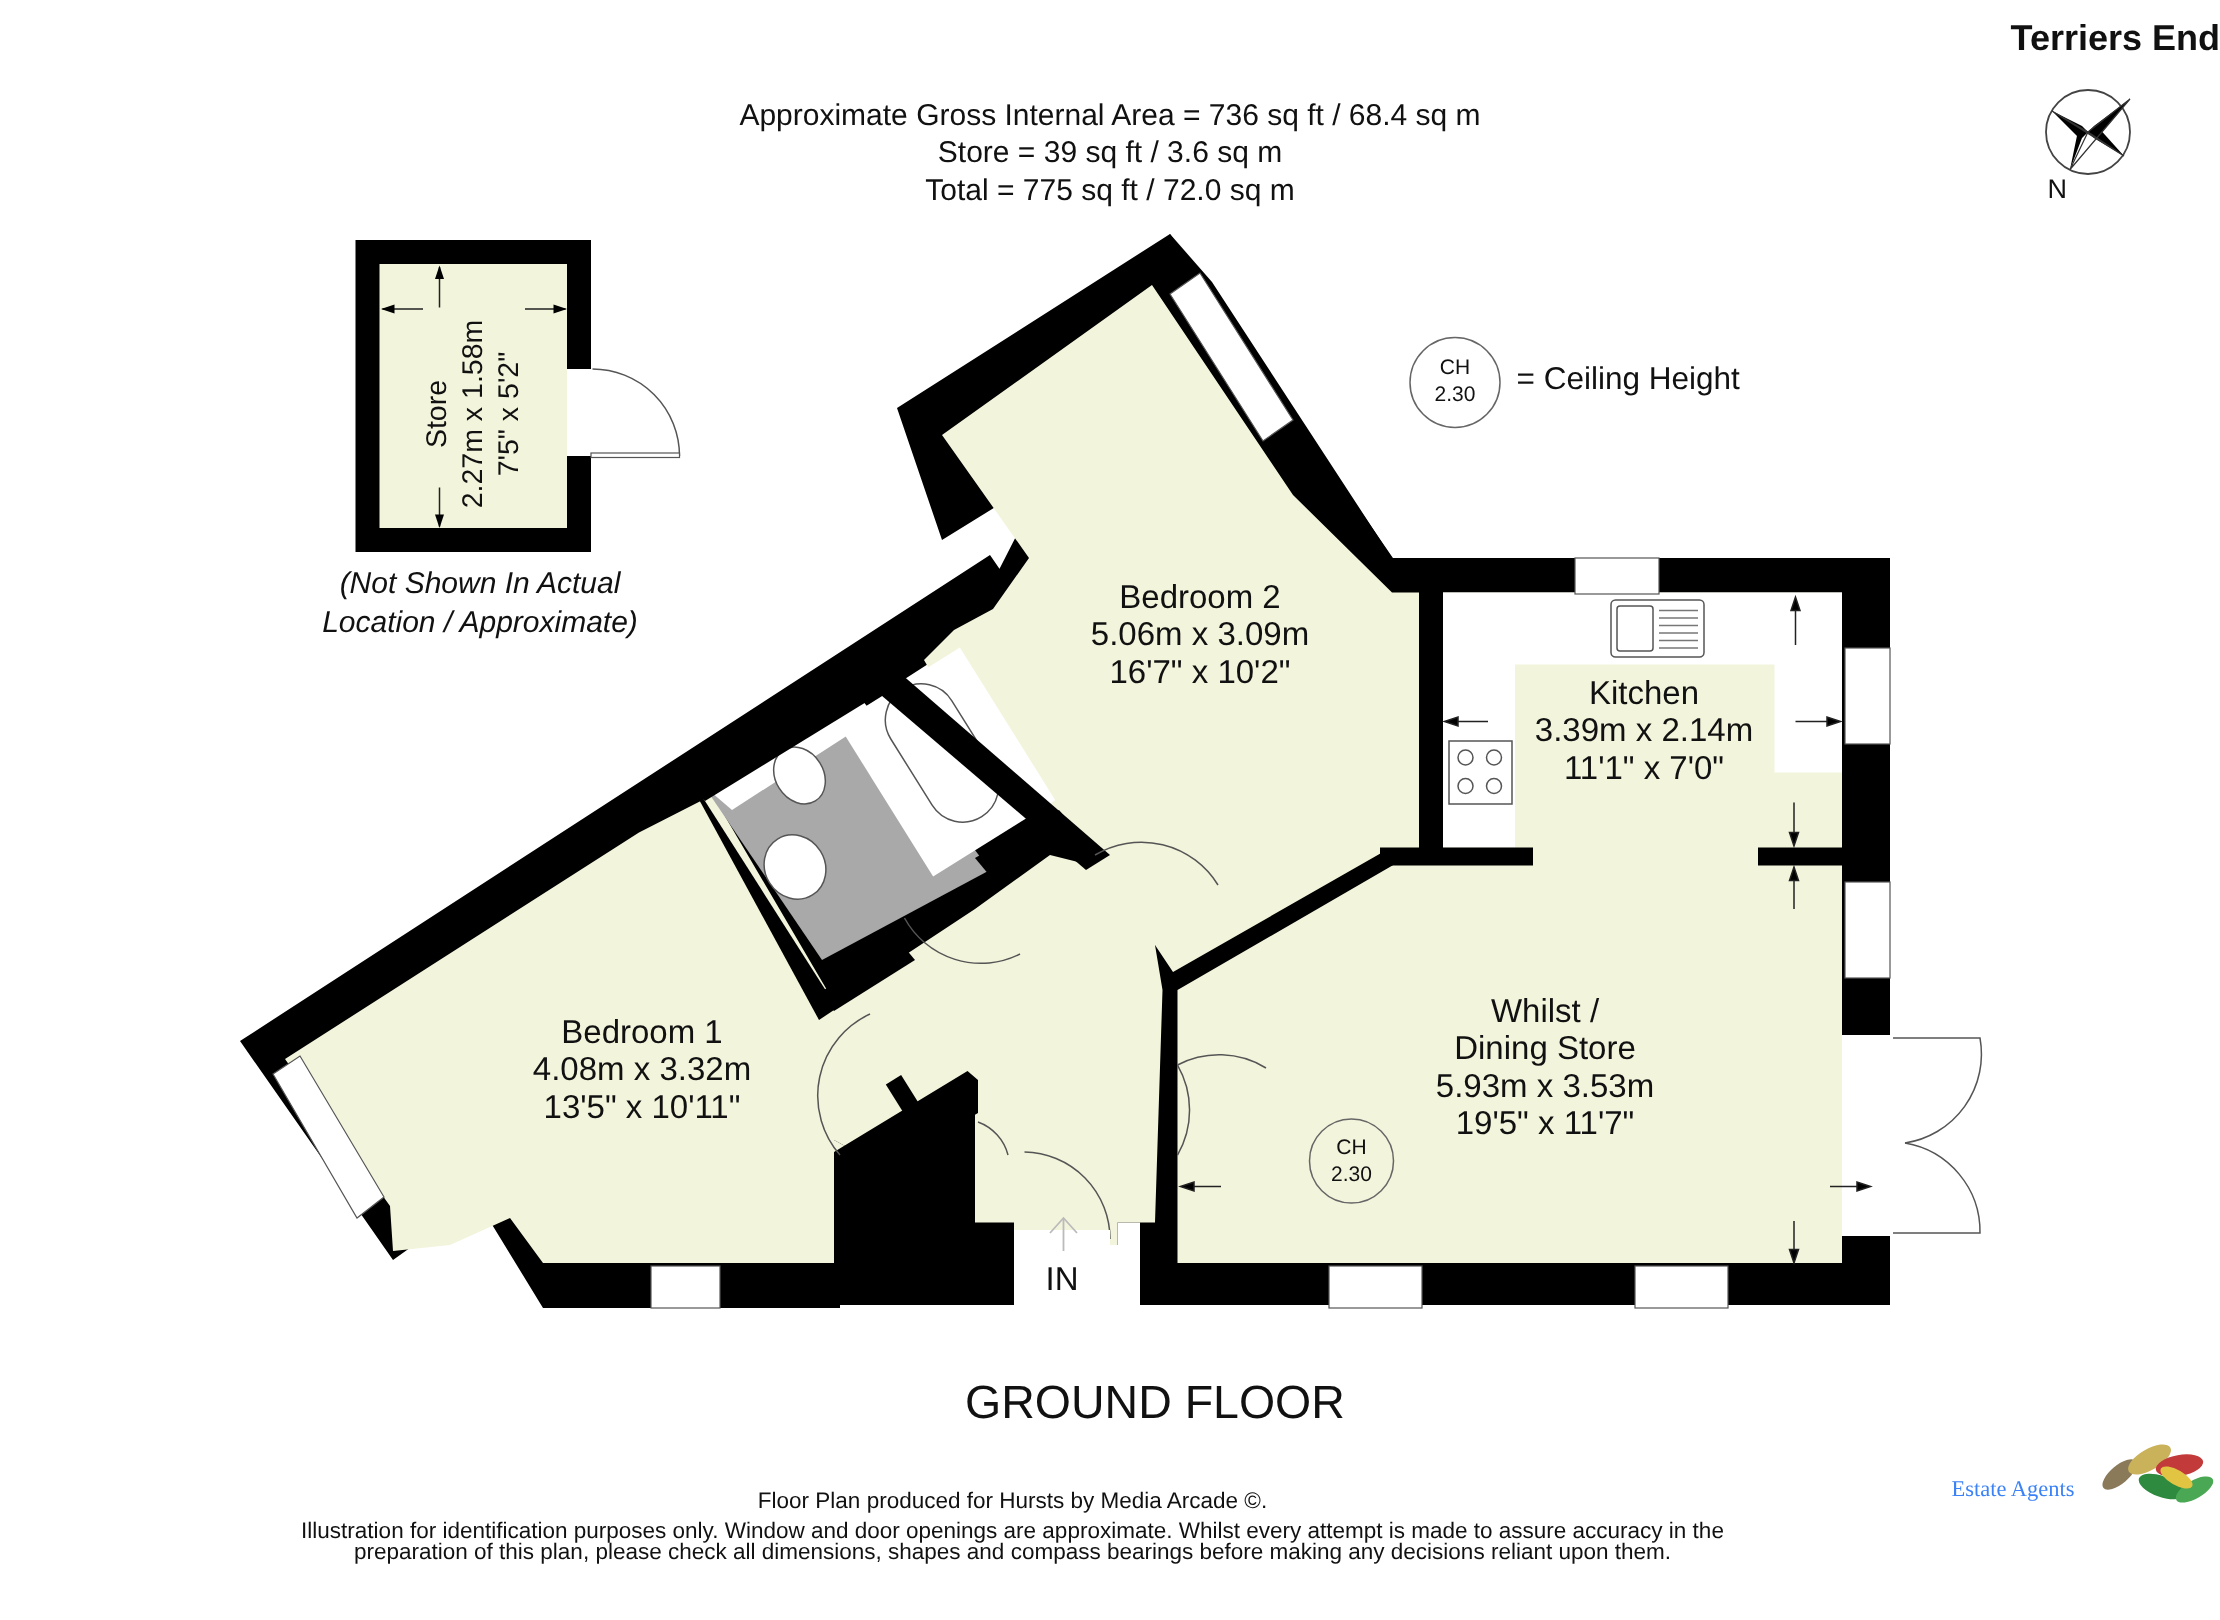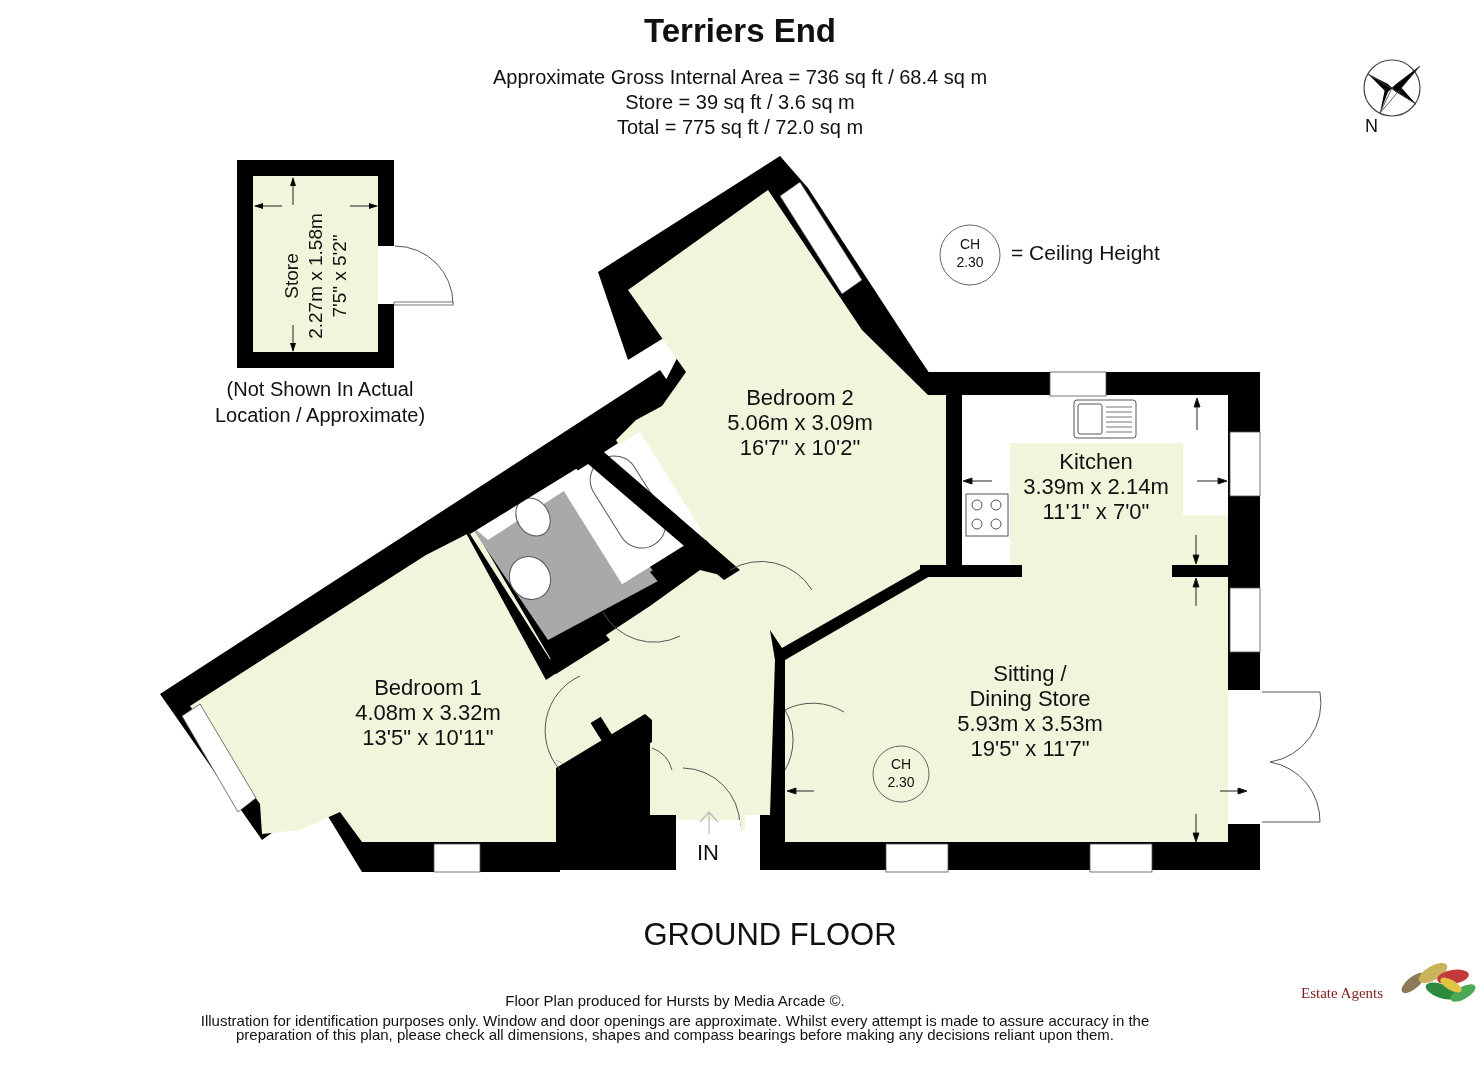--- a/index.html
+++ b/index.html
@@ -1,30 +1,30 @@
 <!DOCTYPE html>
 <html><head>
 <meta charset="utf-8">
 <style>
   html, body { margin: 0; padding: 0; background: #ffffff; }
   body { width: 1480px; height: 1080px; position: relative; overflow: hidden;
          font-family: "Liberation Sans", sans-serif; color: #111; }
   .abs { position: absolute; }
-  .title { left: 0; width: 1480px; top: 12px; text-align: center; font-weight: bold; font-size: 33px; }
+  .title { left: 0; width: 1480px; top: 12px; text-align: right; font-weight: bold; font-size: 24px; }
   .area-line { left: 0; width: 1480px; text-align: center; font-size: 20px; }
   .floor-label { left: 0; width: 1540px; top: 917px; text-align: center; font-size: 31px; }
   .disclaimer { left: 120px; width: 1110px; text-align: center; font-size: 15px; line-height: 20px; }
   svg.plan { position: absolute; left: 0; top: 0; }
   .room-label { text-align: center; font-size: 22px; line-height: 25px; position: absolute; }
   .ch-legend-text { font-size: 21px; }
   .logo { left: 1235px; top: 955px; width: 240px; height: 110px; }
   .logo-word { position: absolute; left: 2px; top: 8px; font-family: "Liberation Serif", serif; font-size: 92px; line-height: 100px; color: #161616; letter-spacing: -2px; }
-  .logo-sub { position: absolute; left: 66px; top: 30px; font-family: "Liberation Serif", serif; font-size: 15px; color: #7f1d1d; }
+  .logo-sub { position: absolute; left: 66px; top: 30px; font-family: "Liberation Serif", serif; font-size: 15px; color: #3b82f6; }
   .north-label { font-size: 18px; }
-  .store-note { left: 200px; width: 240px; top: 376px; text-align: center; font-size: 20px; line-height: 26px; }
+  .store-note { left: 200px; width: 240px; top: 376px; text-align: center; font-size: 20px; line-height: 26px; font-style: italic; }
 </style>
 </head>
 <body>
 
 <div class="abs title">Terriers End</div>
 <div class="abs area-line" style="top:66px">Approximate Gross Internal Area = 736 sq ft / 68.4 sq m</div>
 <div class="abs area-line" style="top:91px">Store = 39 sq ft / 3.6 sq m</div>
 <div class="abs area-line" style="top:116px">Total = 775 sq ft / 72.0 sq m</div>
 
 <svg class="plan" width="1480" height="1080" viewBox="0 0 1480 1080">
@@ -198,21 +198,21 @@
   <div>11'1" x 7'0"</div>
 </div>
 
 <div class="room-label" style="left:318px; top:675px; width:220px;">
   <div>Bedroom 1</div>
   <div>4.08m x 3.32m</div>
   <div>13'5" x 10'11"</div>
 </div>
 
 <div class="room-label" style="left:920px; top:661px; width:220px;">
-  <div>Sitting /</div>
+  <div>Whilst /</div>
   <div>Dining Store</div>
   <div>5.93m x 3.53m</div>
   <div>19'5" x 11'7"</div>
 </div>
 
 <div class="abs" style="left:881px; top:755px; width:40px; text-align:center; font-size:14px; line-height:18px;">
   <div>CH</div>
   <div>2.30</div>
 </div>
 

